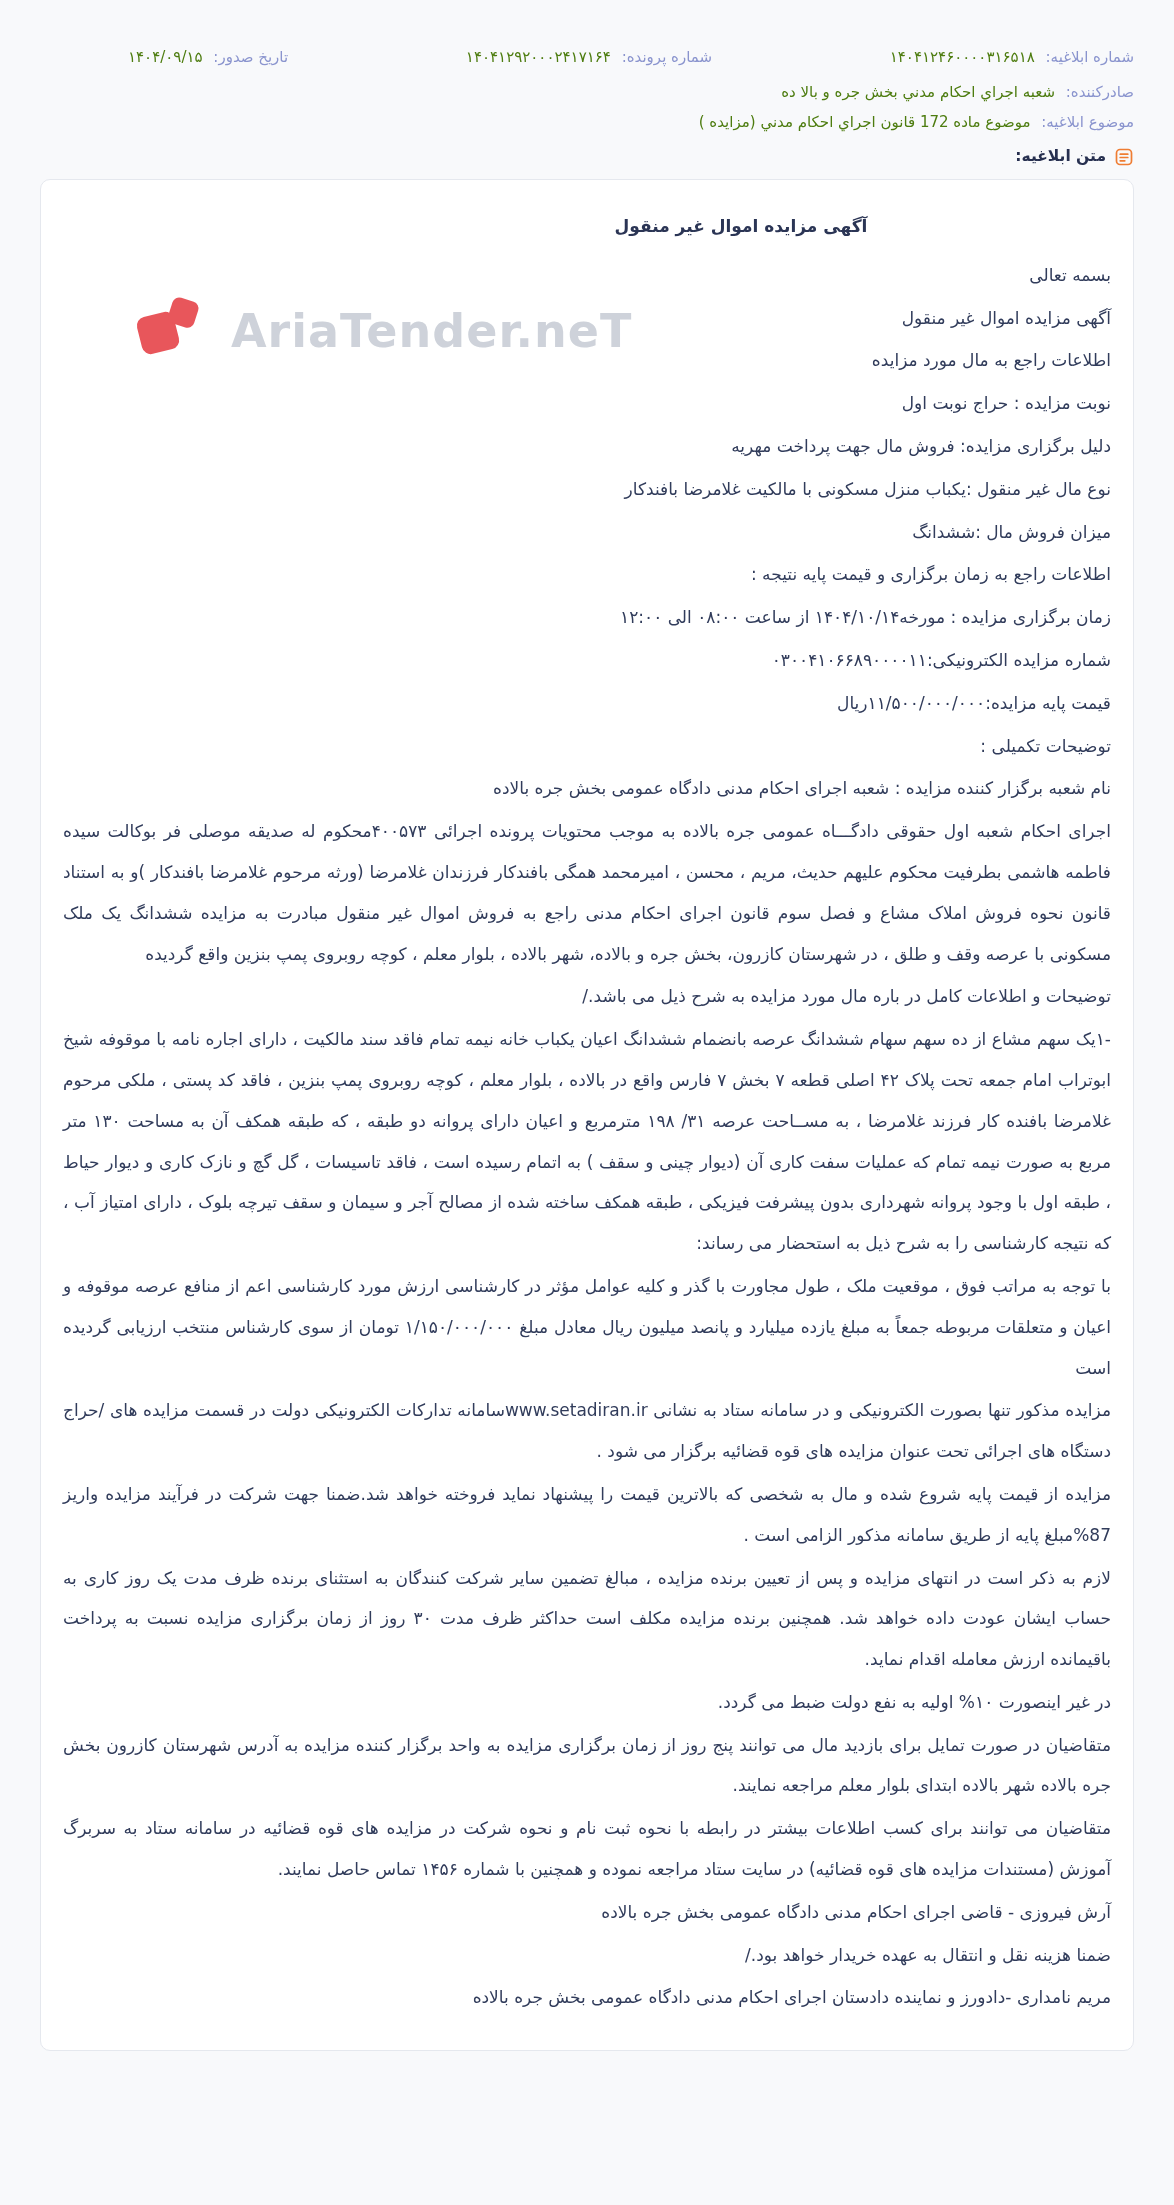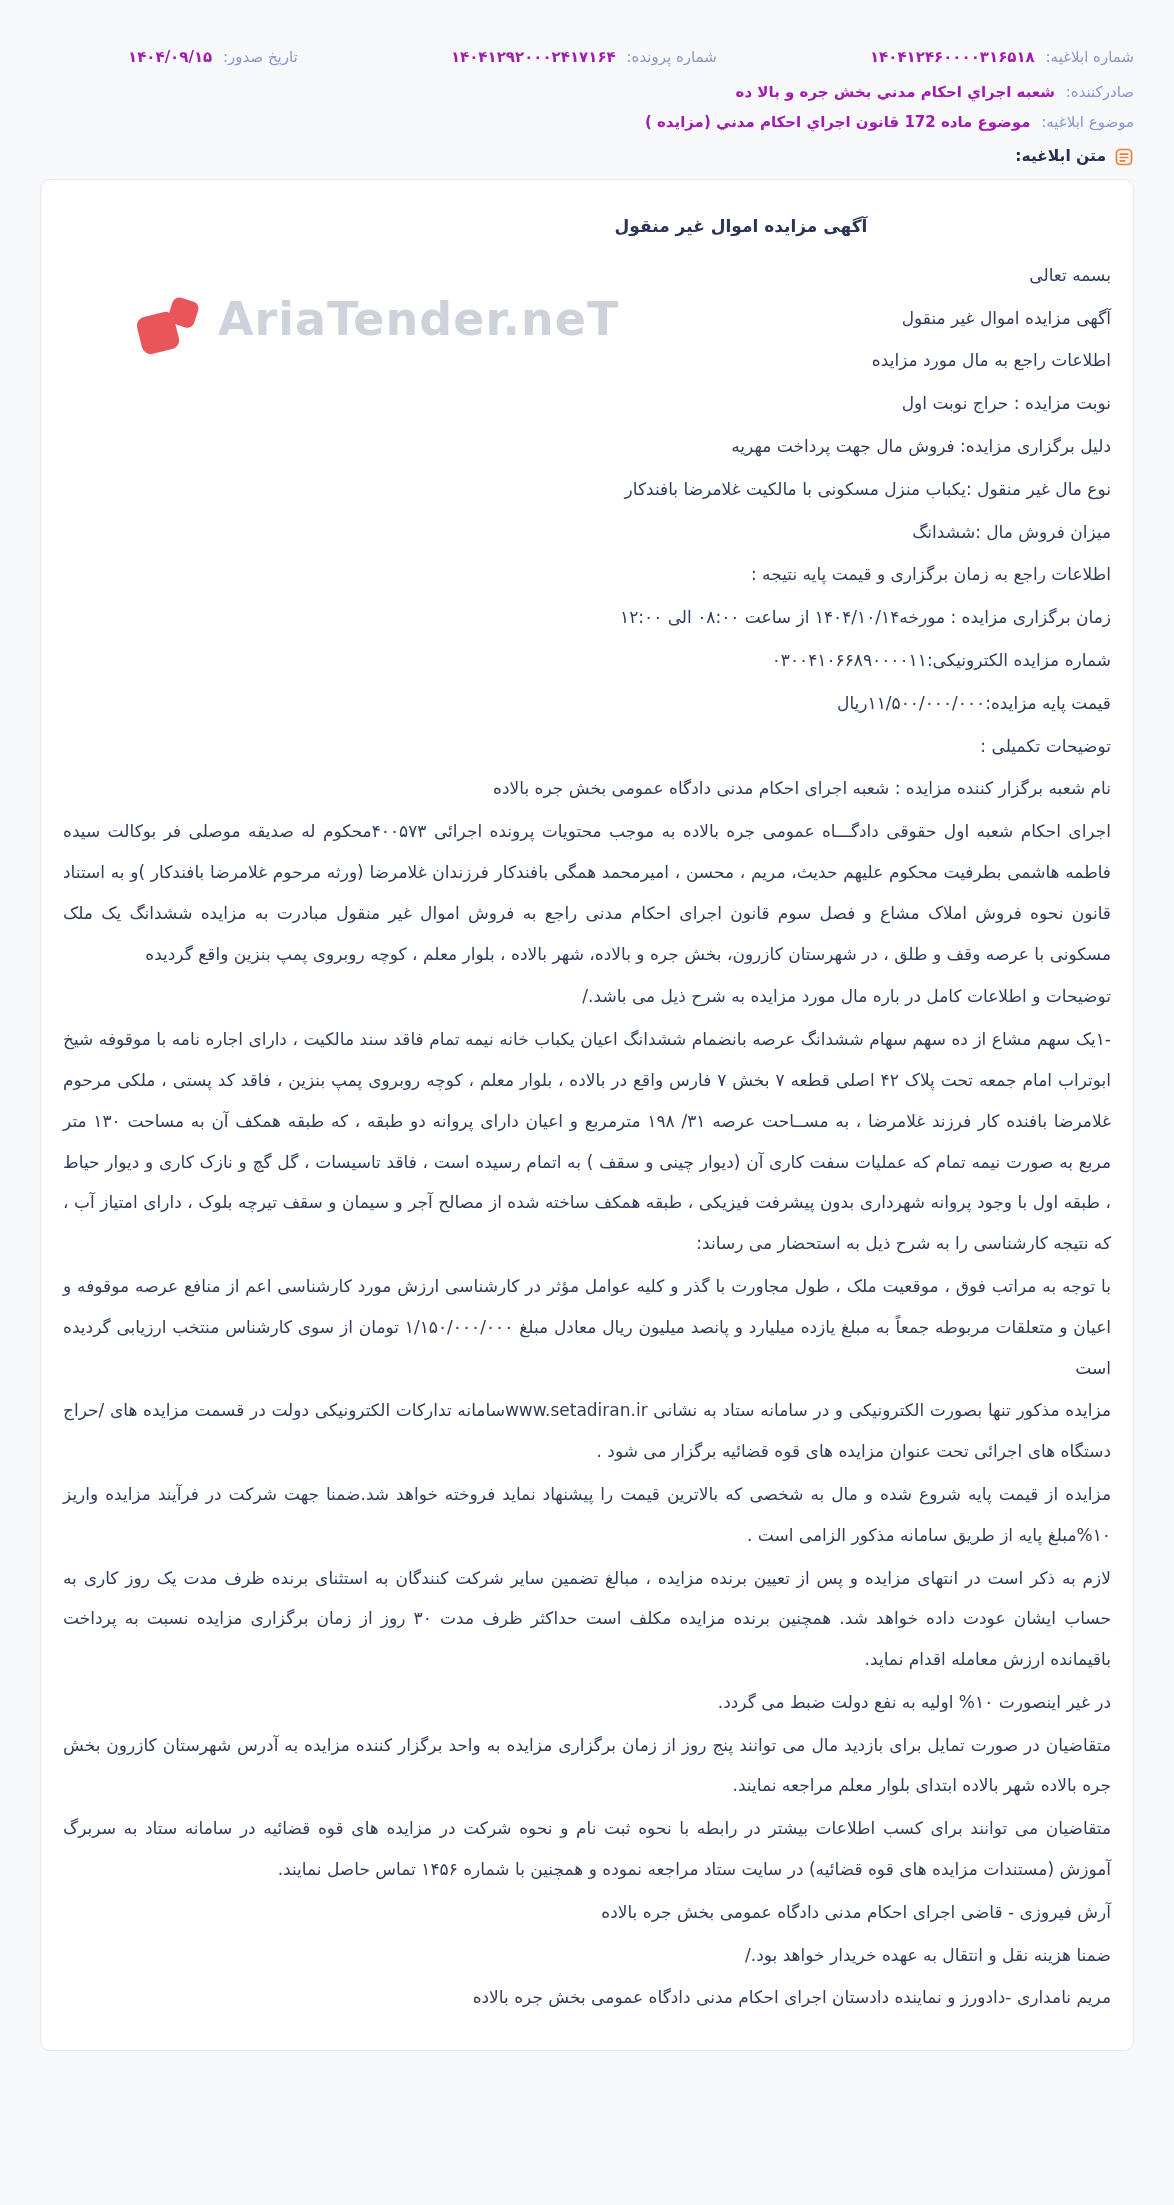--- a/index.html
+++ b/index.html
@@ -13,42 +13,42 @@
   }
   .page { padding:48px 40px 18px; }
 
   
   .meta-row1 {
     display:flex; justify-content:space-between; align-items:center;
     font-size:15px; padding-left:88px; margin-bottom:17px;
   }
   .meta-item { white-space:nowrap; }
   .meta-label { color:#8a94ce; margin-left:6px; }
-  .meta-value { color:#a21caf; font-weight:700; }
+  .meta-value { color:#4d7c0f; font-weight:400; }
   .meta-row { font-size:15px; margin-bottom:12px; }
 
   .section-title {
     display:flex; gap:8px;
     color:#273050; font-weight:700; font-size:15.5px;
     margin:16px 0 12px;
   }
   .section-title .icon { display:inline-flex; }
 
   
   .notice-box {
     position:relative;
     background:#ffffff;
     border:1px solid #e5e8ee;
     border-radius:10px;
     padding:26px 22px 30px;
     overflow:hidden;
   }
   .watermark {
     position:absolute; top:112px; left:92px;
-    display:flex; gap:11px;
+    display:flex; align-items:center; gap:24px;
     direction:ltr; pointer-events:none; z-index:0; opacity:.9;
   }
   .wm-text {
     font-size:46px; font-weight:700; color:#c9ced6; letter-spacing:1px;
   }
   .notice-content { position:relative; z-index:1; }
 
   .notice-heading {
     text-align:center; padding-left:308px;
     font-size:17px; font-weight:700; color:#2b3555;
@@ -130,21 +130,21 @@
       <p class="line">زمان برگزاری مزایده : مورخه۱۴۰۴/۱۰/۱۴ از ساعت ۰۸:۰۰ الی ۱۲:۰۰</p>
       <p class="line">شماره مزایده الکترونیکی:۰۳۰۰۴۱۰۶۶۸۹۰۰۰۰۱۱</p>
       <p class="line">قیمت پایه مزایده:۱۱/۵۰۰/۰۰۰/۰۰۰ریال</p>
       <p class="line">توضیحات تکمیلی :</p>
       <p class="line">نام شعبه برگزار کننده مزایده : شعبه اجرای احکام مدنی دادگاه عمومی بخش جره بالاده</p>
       <p class="para">اجرای احکام شعبه اول  حقوقی دادگـــاه عمومی جره بالاده  به موجب محتویات پرونده اجرائی  ۴۰۰۵۷۳محکوم له صدیقه موصلی فر بوکالت سیده فاطمه هاشمی بطرفیت  محکوم علیهم حدیث، مریم ، محسن ، امیرمحمد همگی بافندکار فرزندان غلامرضا (ورثه مرحوم غلامرضا بافندکار )و به استناد قانون نحوه فروش املاک مشاع و فصل سوم قانون اجرای احکام مدنی راجع به فروش اموال غیر منقول مبادرت به مزایده  ششدانگ یک ملک مسکونی با عرصه وقف و طلق ، در شهرستان کازرون، بخش جره و بالاده، شهر بالاده ، بلوار معلم ، کوچه روبروی پمپ بنزین  واقع گردیده</p>
       <p class="line">توضیحات و اطلاعات کامل در باره مال مورد مزایده به شرح ذیل می باشد./</p>
       <p class="para">-۱یک سهم مشاع از ده سهم سهام ششدانگ عرصه بانضمام ششدانگ اعیان یکباب خانه نیمه تمام فاقد سند مالکیت ، دارای اجاره نامه با موقوفه شیخ ابوتراب امام جمعه تحت پلاک ۴۲ اصلی قطعه ۷ بخش ۷ فارس واقع در بالاده ، بلوار معلم ، کوچه روبروی پمپ بنزین ، فاقد کد پستی ، ملکی مرحوم غلامرضا بافنده کار فرزند غلامرضا ، به مســاحت عرصه ۳۱/ ۱۹۸ مترمربع و اعیان دارای پروانه دو طبقه ، که طبقه همکف آن به مساحت ۱۳۰ متر مربع به صورت نیمه تمام که عملیات سفت کاری آن (دیوار چینی و سقف ) به اتمام رسیده است ، فاقد تاسیسات ، گل گچ و نازک کاری و دیوار حیاط ، طبقه اول با وجود پروانه شهرداری بدون پیشرفت فیزیکی ، طبقه همکف ساخته شده از مصالح آجر و سیمان و سقف تیرچه بلوک ، دارای امتیاز آب ، که نتیجه کارشناسی را به شرح ذیل به استحضار می رساند:</p>
       <p class="para">با توجه به مراتب فوق ، موقعیت ملک ، طول مجاورت با گذر و کلیه عوامل مؤثر در کارشناسی ارزش مورد کارشناسی اعم از منافع عرصه موقوفه و اعیان و متعلقات مربوطه جمعاً به مبلغ یازده میلیارد و پانصد میلیون ریال معادل مبلغ ۱/۱۵۰/۰۰۰/۰۰۰ تومان از سوی کارشناس منتخب ارزیابی گردیده است</p>
       <p class="para">مزایده مذکور تنها بصورت الکترونیکی و در سامانه ستاد به نشانی www.setadiran.irسامانه تدارکات الکترونیکی دولت در قسمت مزایده های /حراج دستگاه های اجرائی تحت عنوان مزایده های قوه قضائیه برگزار می شود .</p>
-      <p class="para">مزایده از قیمت پایه شروع شده و مال به شخصی که بالاترین قیمت را پیشنهاد نماید فروخته خواهد شد.ضمنا جهت شرکت در فرآیند مزایده واریز ۱۰%مبلغ پایه از طریق سامانه مذکور الزامی است .</p>
+      <p class="para">مزایده از قیمت پایه شروع شده و مال به شخصی که بالاترین قیمت را پیشنهاد نماید فروخته خواهد شد.ضمنا جهت شرکت در فرآیند مزایده واریز 87%مبلغ پایه از طریق سامانه مذکور الزامی است .</p>
       <p class="para">لازم به ذکر است در انتهای مزایده و پس از تعیین برنده مزایده ، مبالغ تضمین سایر شرکت کنندگان به استثنای برنده ظرف مدت یک روز کاری به حساب ایشان عودت داده خواهد شد. همچنین برنده مزایده مکلف است حداکثر ظرف مدت ۳۰ روز از زمان برگزاری مزایده نسبت به پرداخت باقیمانده ارزش معامله اقدام نماید.</p>
       <p class="line">در غیر اینصورت ۱۰% اولیه به نفع دولت ضبط می گردد.</p>
       <p class="para">متقاضیان در صورت تمایل برای بازدید مال می توانند پنج روز از زمان برگزاری مزایده به واحد برگزار کننده مزایده به آدرس شهرستان کازرون بخش جره بالاده شهر بالاده ابتدای بلوار معلم مراجعه نمایند.</p>
       <p class="para">متقاضیان می توانند برای کسب اطلاعات بیشتر در رابطه با نحوه ثبت نام و نحوه شرکت در مزایده های قوه قضائیه در سامانه ستاد به سربرگ آموزش (مستندات مزایده های قوه قضائیه) در سایت ستاد مراجعه نموده و همچنین با شماره ۱۴۵۶ تماس حاصل نمایند.</p>
       <p class="line">آرش فیروزی - قاضی اجرای احکام مدنی دادگاه عمومی بخش جره بالاده</p>
       <p class="line">ضمنا هزینه نقل و انتقال به عهده خریدار خواهد بود./</p>
       <p class="line">مریم نامداری -دادورز و  نماینده دادستان اجرای احکام مدنی  دادگاه عمومی بخش جره بالاده</p>
     </div>
 
   </div>

